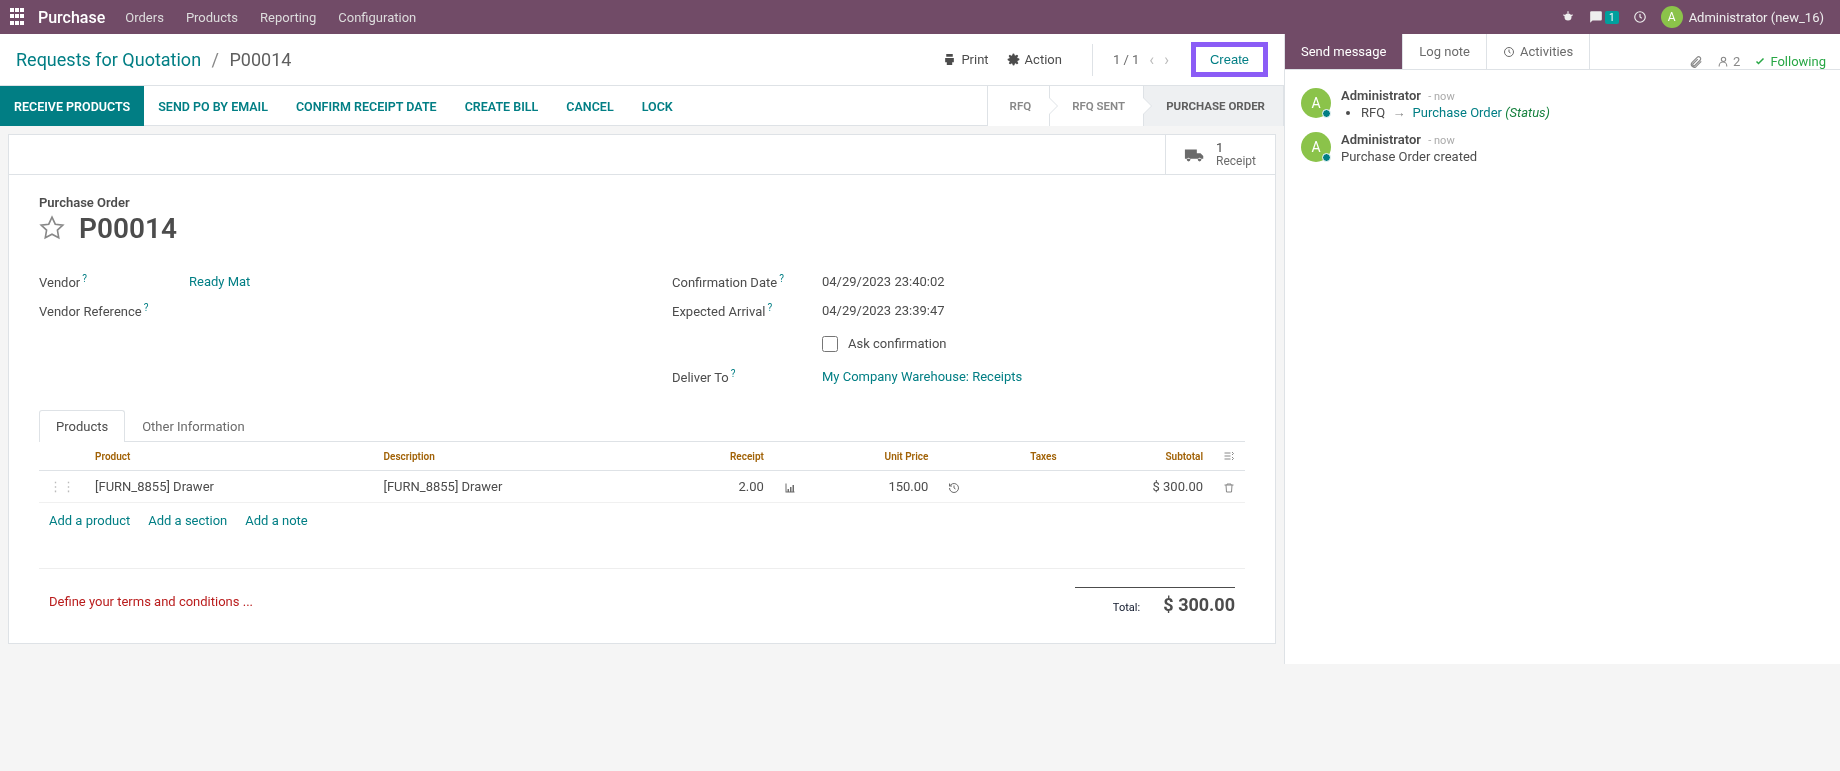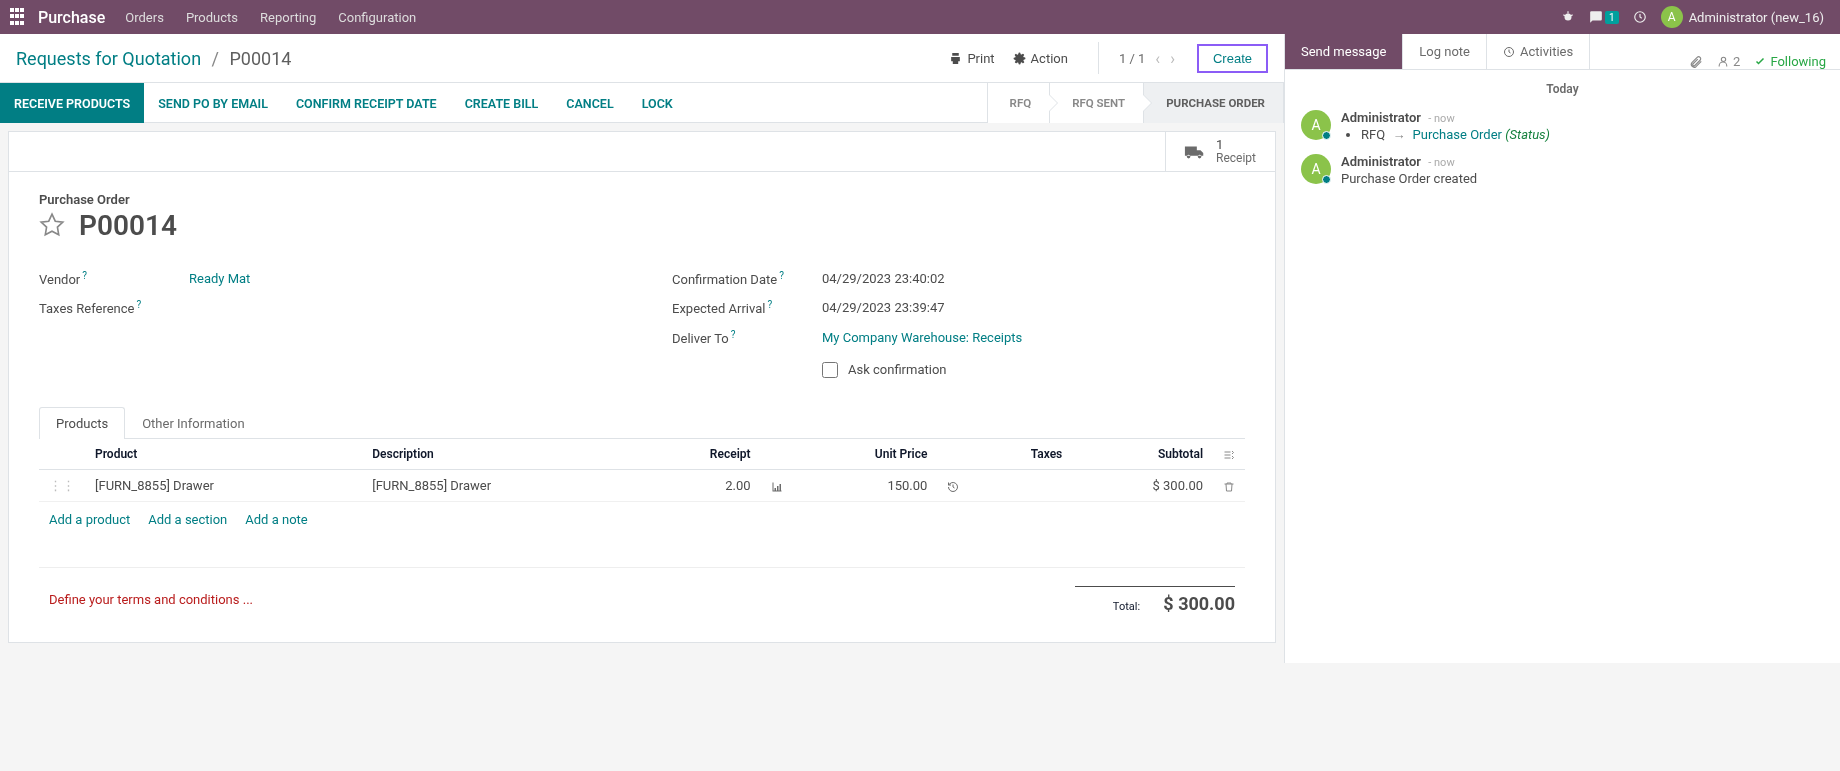--- a/index.html
+++ b/index.html
@@ -23,21 +23,21 @@
 .right-col { width: 556px; border-left: 1px solid #dee2e6; background:#fff; }
 
 .control-panel { background:#fff; border-bottom:1px solid #dee2e6; padding: 8px 16px; display:flex; align-items:center; }
 .breadcrumb { font-size: 18px; color:#017e84; }
 .breadcrumb .sep { color:#888; margin: 0 6px;}
 .breadcrumb .current { color:#5f5f5f; }
 .control-panel .spacer { flex:1; }
 .cp-btn { color:#4c4c4c; margin-left:18px; cursor:pointer; display:inline-flex; align-items:center; gap:5px;}
 .pager { margin-left: 30px; color:#6b6b6b; display:flex; align-items:center; gap:10px; border-left:1px solid #dee2e6; padding-left:20px; height:32px;}
 .pager .arrow { color:#bbb; cursor:pointer; font-size:16px;}
-.create-btn { border:2px solid #8b5cf6; color:#017e84; padding:5px 14px; margin-left:22px; background:#fff; cursor:pointer; font-size:13px;}
+.create-btn { border:5px solid #8b5cf6; color:#017e84; padding:5px 14px; margin-left:22px; background:#fff; cursor:pointer; font-size:13px;}
 
 
 .statusbar { background:#fff; border-bottom:1px solid #dee2e6; display:flex; align-items:flex-start; height:40px;}
 .statusbar .actions { display:flex; }
 .sb-action { padding: 0 14px; color:#017e84; font-size:12.5px; font-weight:600; cursor:pointer; height:40px; display:flex; align-items:center; text-transform:uppercase;}
 .sb-action.primary { background:#017e84; color:#fff; }
 .statusbar .spacer { flex:1; }
 .status-steps { display:flex; align-items:center; height:40px; border-left:1px solid #dee2e6;}
 .step { position:relative; padding:0 18px 0 22px; height:40px; display:flex; align-items:center; font-size:11.5px; font-weight:600; color:#888; text-transform:uppercase; border-right:1px solid #dee2e6; background:#fff;}
 .step::after { content:""; position:absolute; right:-8px; top:50%; transform:translateY(-50%); width:0; height:0; border-top:8px solid transparent; border-bottom:8px solid transparent; border-left:8px solid #fff; z-index:2;}
@@ -70,21 +70,21 @@
 .checkbox-row { display:flex; align-items:center; gap:10px; padding:4px 0;}
 .checkbox-row input { width:16px; height:16px;}
 
 
 .tabs { display:flex; border-bottom:1px solid #dee2e6; margin-top:18px;}
 .tab { padding:8px 16px; border:1px solid transparent; border-bottom:none; cursor:pointer; color:#6b6b6b; font-size:13px; position:relative; top:1px;}
 .tab.active { border-color:#dee2e6; background:#fff; color:#4c4c4c; border-radius:3px 3px 0 0;}
 
 
 .prod-table { width:100%; border-collapse:collapse; margin-top:0;}
-.prod-table th { text-align:left; padding:8px 10px; border-bottom:1px solid #dee2e6; font-weight:600; font-size:12px; color:#0f172a;}
+.prod-table th { text-align:left; padding:8px 10px; border-bottom:1px solid #dee2e6; font-weight:600; font-size:10px; color:#a16207;}
 .prod-table th.r { text-align:right;}
 .prod-table td { padding:8px 10px; border-bottom:1px solid #f0f0f0; font-size:13px;}
 .prod-table td.r { text-align:right;}
 .handle { color:#bbb; cursor:grab; font-size:10px;}
 .del-icon { color:#888; cursor:pointer;}
 .add-links { padding:10px; display:flex; gap:18px;}
 .add-links a { color:#017e84; cursor:pointer; font-size:13px;}
 
 .terms-row { display:flex; padding:18px 10px 4px 10px; border-top:1px solid #eee; margin-top:30px; align-items:center;}
 .terms-input { flex:1; color:#b91c1c; font-size:13px;}
@@ -237,43 +237,43 @@
             <div class="doc-title">P00014</div>
           </div>
 
           <div class="fields">
             <div class="fields-col">
               <div class="field-row">
                 <div class="field-label"><span>Vendor</span><span class="help">?</span></div>
                 <div class="field-value"><a>Ready Mat</a></div>
               </div>
               <div class="field-row">
-                <div class="field-label"><span>Taxes Reference</span><span class="help">?</span></div>
+                <div class="field-label"><span>Vendor Reference</span><span class="help">?</span></div>
                 <div class="field-value"></div>
               </div>
             </div>
             <div class="fields-col">
               <div class="field-row">
                 <div class="field-label"><span>Confirmation Date</span><span class="help">?</span></div>
                 <div class="field-value">04/29/2023 23:40:02</div>
               </div>
               <div class="field-row">
                 <div class="field-label"><span>Expected Arrival</span><span class="help">?</span></div>
                 <div class="field-value">04/29/2023 23:39:47</div>
-              </div>
-              <div class="field-row">
-                <div class="field-label"><span>Deliver To</span><span class="help">?</span></div>
-                <div class="field-value"><a>My Company Warehouse: Receipts</a></div>
               </div>
               <div class="field-row">
                 <div class="field-label"></div>
                 <div class="checkbox-row">
                   <input type="checkbox" style="">
                   <span>Ask confirmation</span>
                 </div>
+              </div>
+              <div class="field-row">
+                <div class="field-label"><span>Deliver To</span><span class="help">?</span></div>
+                <div class="field-value"><a>My Company Warehouse: Receipts</a></div>
               </div>
             </div>
           </div>
 
           <div class="tabs">
             <div class="tab active">Products</div>
             <div class="tab">Other Information</div>
           </div>
 
           <table class="prod-table">
@@ -366,21 +366,20 @@
         <span class="following">
           <svg width="12" height="12" viewBox="0 0 24 24" fill="none" stroke="#28a745" stroke-width="3">
               <path d="M5 13l4 4L19 7"></path>
             </svg>
           <span>Following</span>
         </span>
       </div>
     </div>
 
     <div class="chatter-body">
-      <div class="chatter-date">Today</div>
 
       <div class="msg">
         <div class="avatar-sm">A<span class="dot"></span></div>
         <div class="msg-body">
           <div class="msg-head">
             <span class="author">Administrator</span>
             <span class="time">- now</span>
           </div>
           <div class="msg-content">
             <ul>

